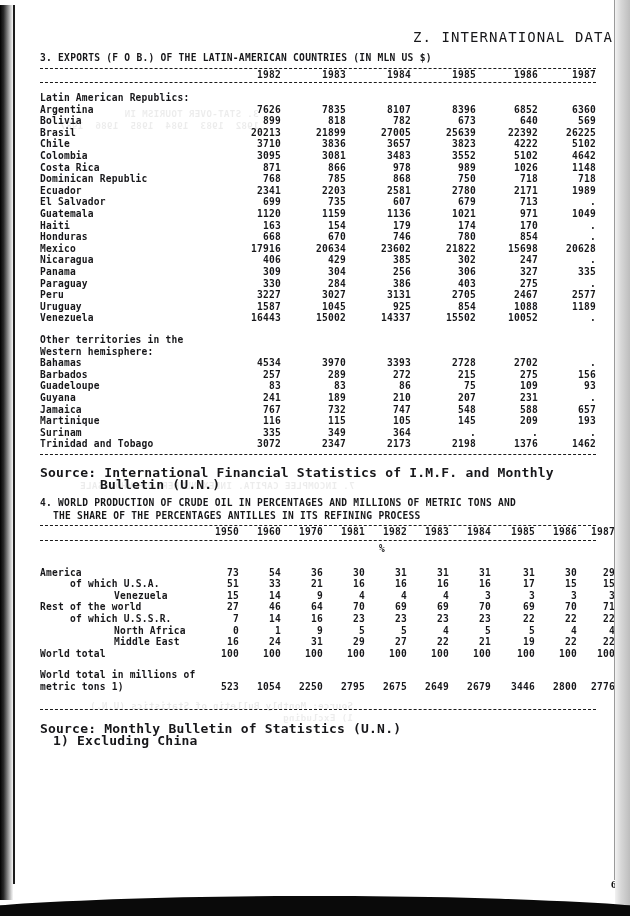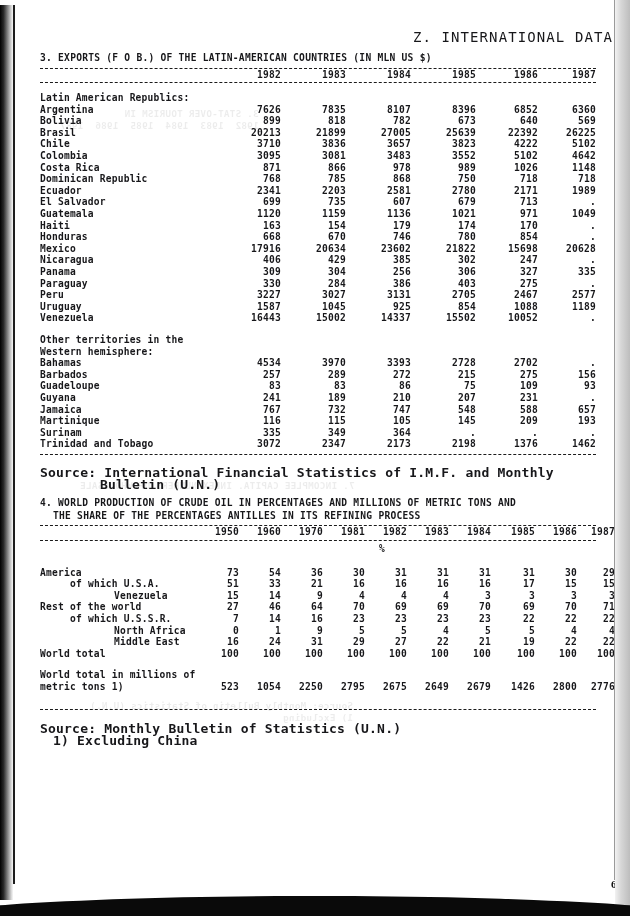--- a/index.html
+++ b/index.html
@@ -623,21 +623,21 @@
           </tr>
           <tr>
             <td class="lbl">metric tons 1)</td>
             <td class="num">523</td>
             <td class="num">1054</td>
             <td class="num">2250</td>
             <td class="num">2795</td>
             <td class="num">2675</td>
             <td class="num">2649</td>
             <td class="num">2679</td>
-            <td class="num">1426</td>
+            <td class="num">3446</td>
             <td class="num">2800</td>
             <td class="num">2776</td>
           </tr>
         </tbody>
       </table>
 
       <div class="rule" style="margin-top:16px"></div>
 
       <div class="source" style="margin-top:13px">Source: Monthly Bulletin of Statistics (U.N.)</div>
       <div class="source" style="padding-left:13px">1) Excluding China</div>

